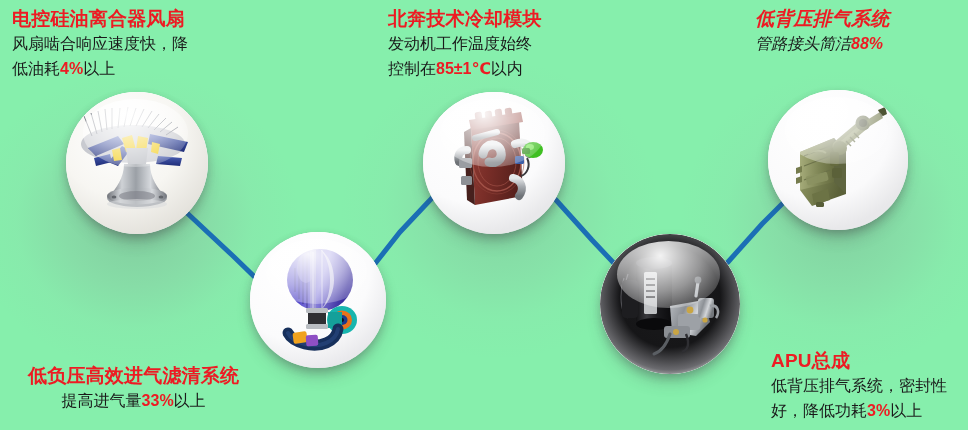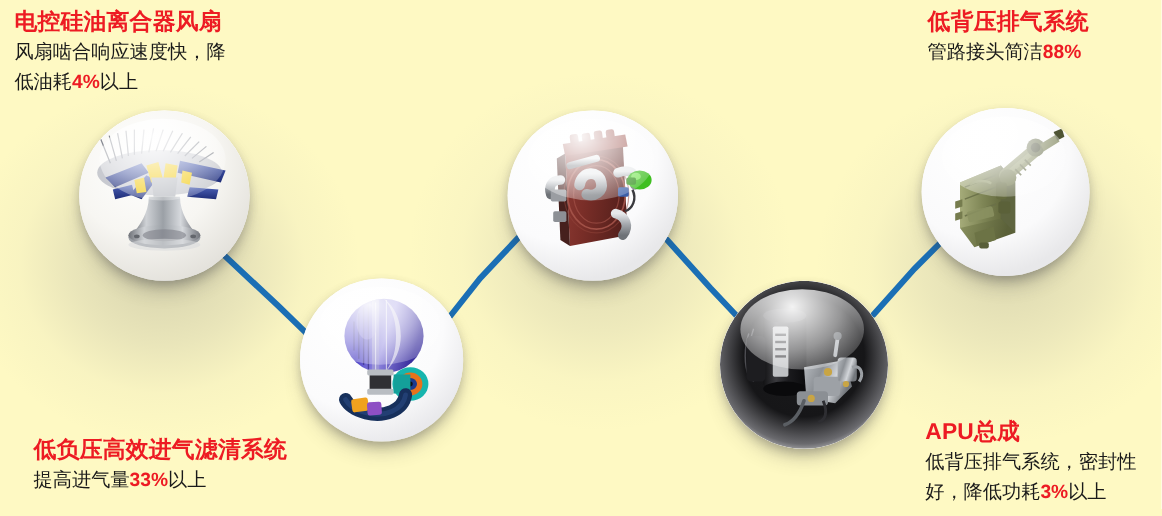--- a/index.html
+++ b/index.html
@@ -5,21 +5,21 @@
   html, body {
     margin: 0;
     padding: 0;
     background: #ffffff;
   }
   #stage {
     position: relative;
     width: 968px;
     height: 430px;
     overflow: hidden;
-    background: #fef9c3;
+    background: #86efac;
     font-family: "Liberation Sans", "DejaVu Sans", sans-serif;
   }
 
   
   .halo {
     position: absolute;
     border-radius: 50%;
     pointer-events: none;
     background: radial-gradient(closest-side,
                 rgba(120,120,125,0.30) 0%,
@@ -403,29 +403,38 @@
   <div class="block" style="left:12px; top:6px;">
     <div class="blk-title">电控硅油离合器风扇</div>
     <div class="blk-line">
       <span>风扇啮合响应速度快，降</span>
     </div>
     <div class="blk-line">
       <span>低油耗</span><span class="hl">4%</span><span>以上</span>
     </div>
   </div>
 
-
-  <div class="block blk-right" style="left:773px; top:6px;">
+  <div class="block" style="left:388px; top:6px;">
+    <div class="blk-title">北奔技术冷却模块</div>
+    <div class="blk-line">
+      <span>发动机工作温度始终</span>
+    </div>
+    <div class="blk-line">
+      <span>控制在</span><span class="hl">85±1℃</span><span>以内</span>
+    </div>
+  </div>
+
+  <div class="block blk-right" style="left:755px; top:6px;font-style:italic;">
     <div class="blk-title">低背压排气系统</div>
     <div class="blk-line">
       <span>管路接头简洁</span><span class="hl">88%</span>
     </div>
   </div>
 
-  <div class="block" style="left:28px; top:363px;">
+  <div class="block" style="left:28px; top:363px;text-align:center;">
     <div class="blk-title">低负压高效进气滤清系统</div>
     <div class="blk-line">
       <span>提高进气量</span><span class="hl">33%</span><span>以上</span>
     </div>
   </div>
 
   <div class="block" style="left:771px; top:335px;margin-top:13px;">
     <div class="blk-title">APU总成</div>
     <div class="blk-line">
       <span>低背压排气系统，密封性</span>

